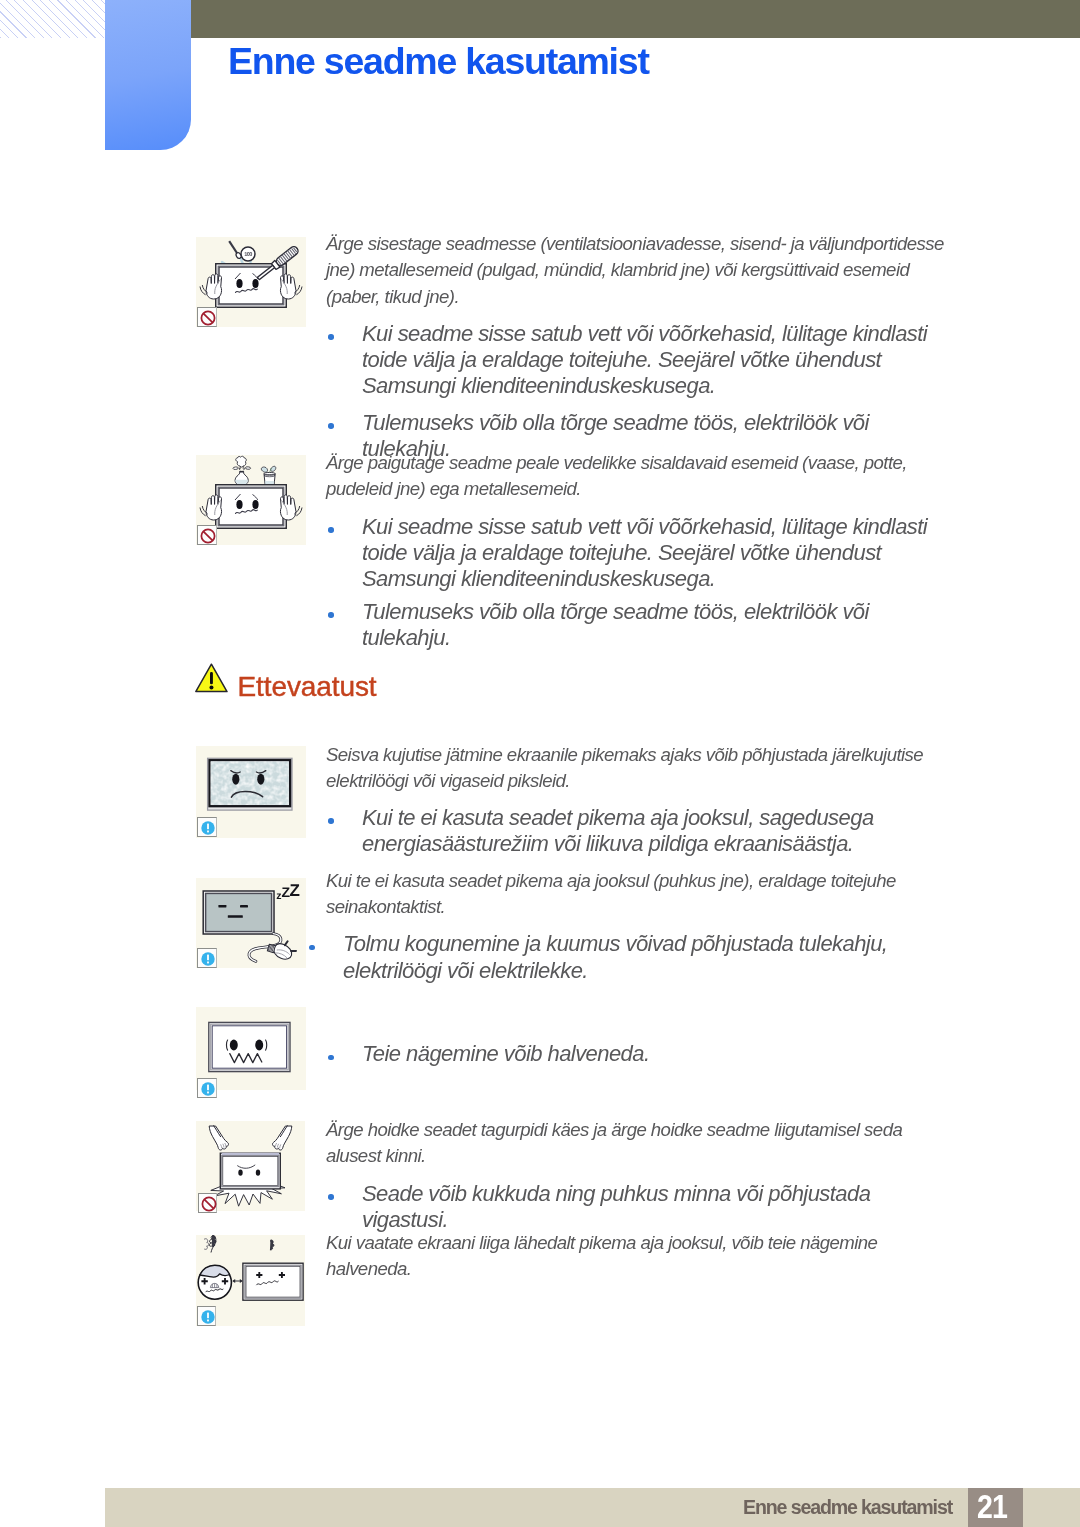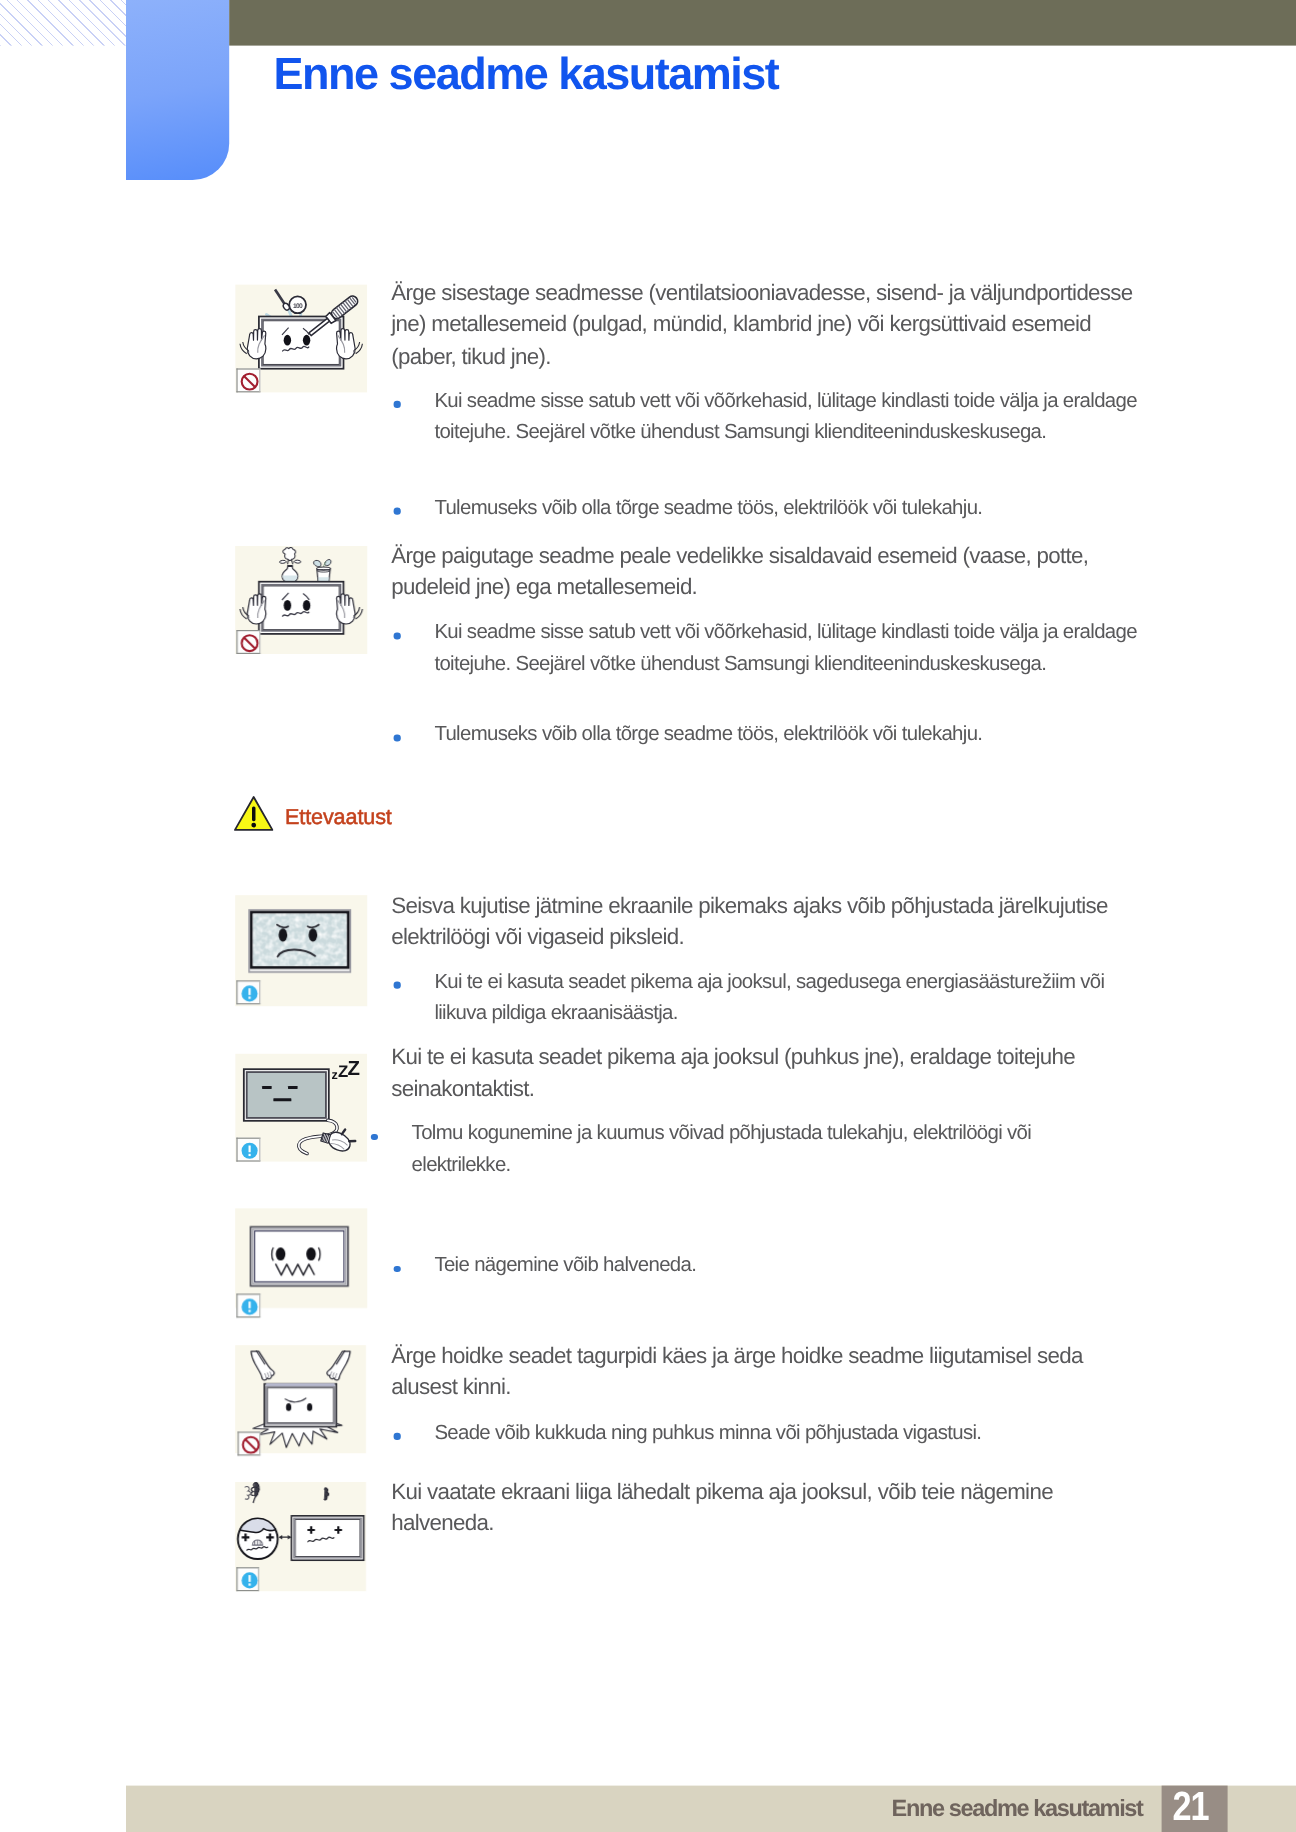--- a/index.html
+++ b/index.html
@@ -14,31 +14,31 @@
         rgba(158,172,238,.56) 0px, rgba(158,172,238,.56) 0.8px,
         rgba(255,255,255,0) 0.85px, rgba(255,255,255,0) 6.1px);}
   .bluetab{position:absolute;left:105px;top:0;width:85.5px;height:149.5px;
      background:linear-gradient(170deg,#8db1fb 0%,#7ba4fa 50%,#568dfa 100%);
      border-bottom-right-radius:30.5px;}
   .olivebar{position:absolute;left:190.5px;top:0;width:889.5px;height:38.3px;background:#6d6d58;}
   .title{position:absolute;left:228px;top:41px;font-size:37.5px;font-weight:bold;
      color:#1155ee;letter-spacing:-1.25px;line-height:40px;}
 
   
-  .content{position:absolute;left:0;top:0;width:1080px;height:1527px;}
+  .content{position:absolute;left:0;top:0;width:1080px;height:1527px;font-style:italic;}
   .para{position:absolute;font-size:18.6px;line-height:26.4px;color:#58585a;
      letter-spacing:-0.56px;}
-  .bullet{position:absolute;font-size:17px;line-height:26.4px;color:#58585a;
+  .bullet{position:absolute;font-size:22px;line-height:26.4px;color:#58585a;
      letter-spacing:-0.56px;}
   .bullet .dot{position:absolute;left:-1px;top:13.5px;width:5.5px;height:5.5px;border-radius:50%;
      background:#2f76d2;}
   .bullet .btxt{display:block;margin-left:33px;}
 
   .cautionwrap{position:absolute;left:195px;top:663px;display:flex;align-items:flex-start;}
-  .cautiontxt{font-size:18px;font-weight:normal;color:#c4421d;margin-left:9.5px;letter-spacing:-0.1px;margin-top:7.5px;
+  .cautiontxt{font-size:28px;font-weight:normal;color:#c4421d;margin-left:9.5px;letter-spacing:-0.1px;margin-top:7.5px;
      -webkit-text-stroke:0.42px #c4421d;}
 
   
   .tile{position:absolute;background:#f9f7eb;}
   .tile svg{position:absolute;left:0;top:0;display:block;}
   svg text{text-rendering:geometricPrecision;}
   .tile{will-change:transform;transform:translateZ(0);}
   .badge{position:absolute;width:19.5px;height:20px;background:#fdfdfd;
      border:1px solid #8d8f8c;border-right-color:#b8bab7;border-bottom-color:#8d8f8c;box-sizing:border-box;}
   .badge svg{position:absolute;left:0;top:0;}

